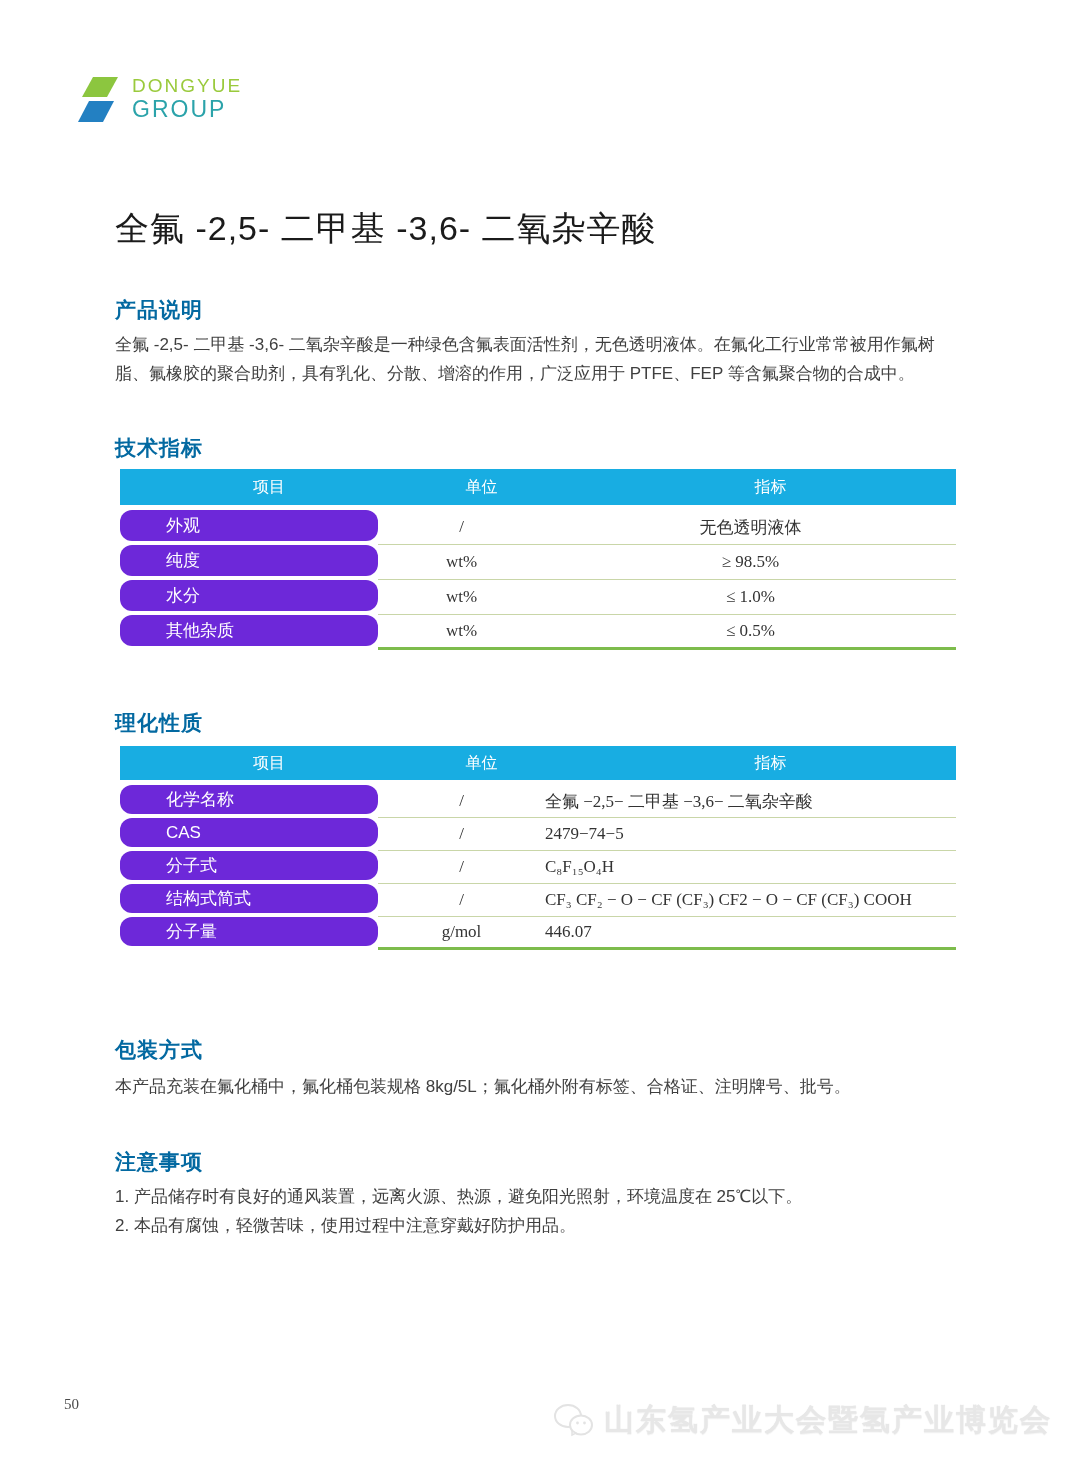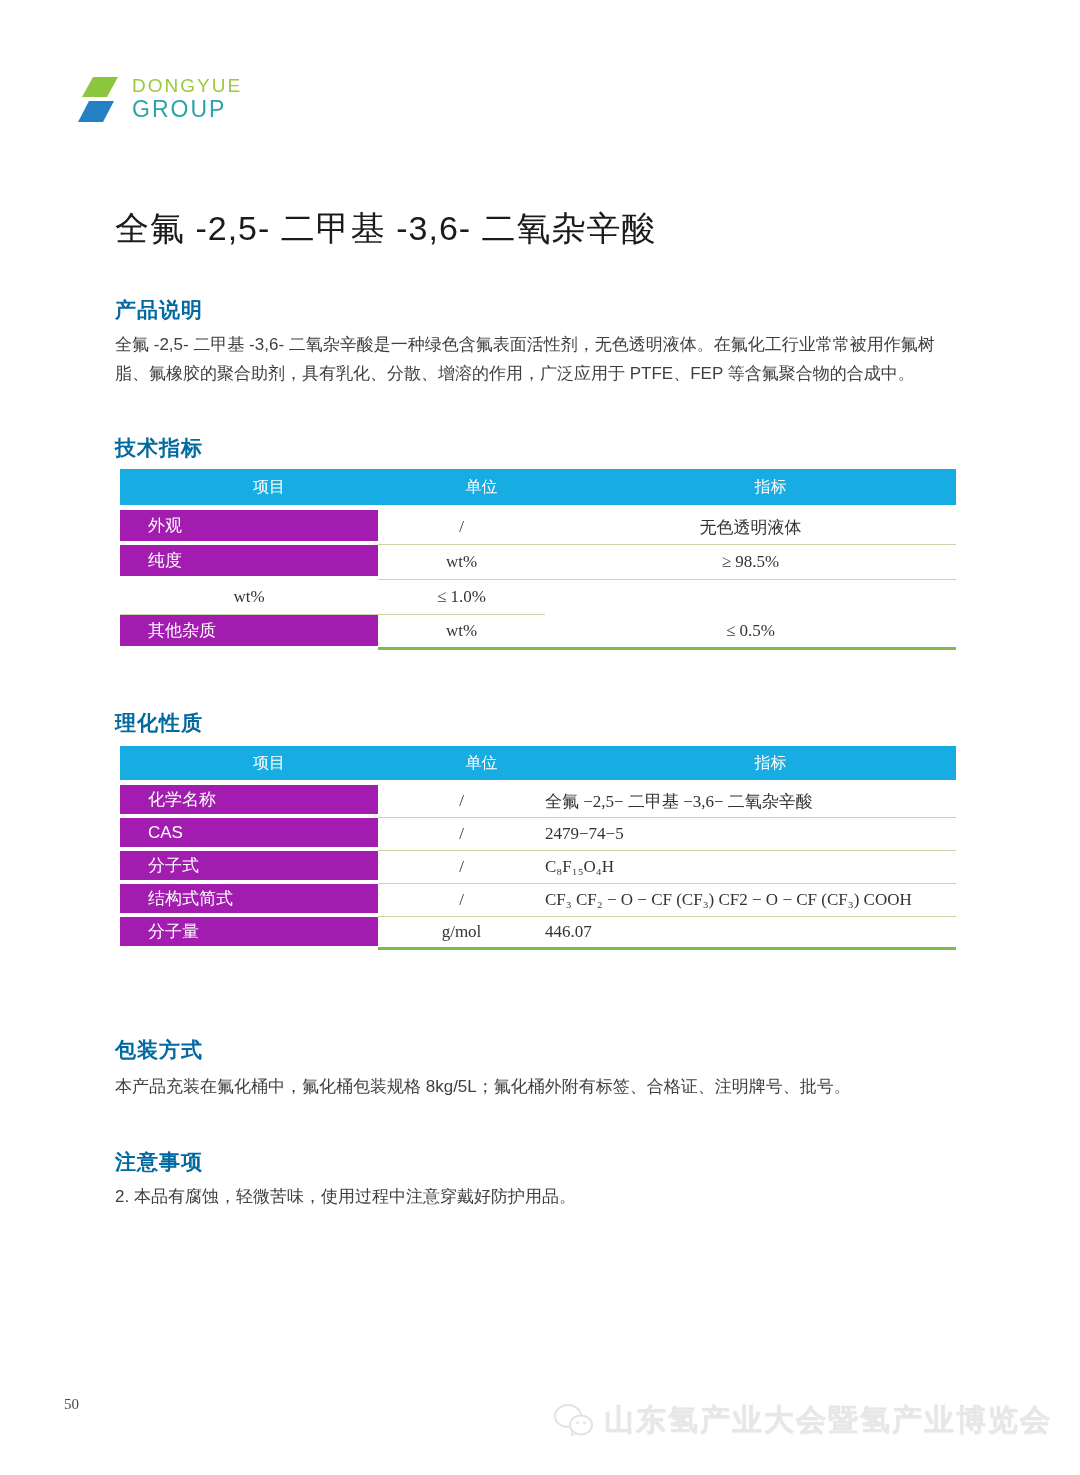--- a/index.html
+++ b/index.html
@@ -21,21 +21,21 @@
 
   
   .sec-heading { position:absolute; left:115px; font-size:21px; font-weight:bold; color:#0369a1; letter-spacing:1px; }
   .body-text { position:absolute; left:115px; width:845px; font-size:17px; line-height:29px; color:#3f3f3f; }
 
   
   .spec-table { position:absolute; left:120px; width:836px; }
   .t-head { display:grid; grid-template-columns:258px 167px 1fr; background:#18ade2; height:36px; align-items:center; margin-bottom:5px; }
   .t-head > div { text-align:center; color:#ffffff; font-size:16px;padding-left:40px; }
   .t-row { display:grid; grid-template-columns:258px 167px 1fr; }
-  .t-row .label { background:#a21caf; color:#ffffff; font-size:17px; display:flex; align-items:center; padding-left:28px; margin-bottom:4px; }
+  .t-row .label { background:#6d28d9; color:#ffffff; font-size:17px; display:flex; align-items:center; padding-left:46px; margin-bottom:4px;border-radius:12px; }
   .t-row .unit, .t-row .value { font-family:"Liberation Serif","DejaVu Serif",serif; font-size:17px; color:#333333; display:flex; align-items:center; border-bottom:1px solid #c9d6a8; }
   .t-row .unit { justify-content:center; }
   .t-row.center .value { justify-content:center; }
   .t-row.left .value { justify-content:flex-start; }
   .t-row:last-child .unit, .t-row:last-child .value { border-bottom:3px solid #7dbc4c; }
   #table1 .t-row { height:35px; }
   #table2 .t-head { height:34px; }
   #table2 .t-row { height:33px; }
 
   
@@ -76,20 +76,21 @@
     <div class="label">外观</div>
     <div class="unit">/</div>
     <div class="value">无色透明液体</div>
   </div>
   <div class="t-row center">
     <div class="label">纯度</div>
     <div class="unit">wt%</div>
     <div class="value">≥ 98.5%</div>
   </div>
   <div class="t-row center">
+    <div class="label">水分</div>
     <div class="unit">wt%</div>
     <div class="value">≤ 1.0%</div>
   </div>
   <div class="t-row center">
     <div class="label">其他杂质</div>
     <div class="unit">wt%</div>
     <div class="value">≤ 0.5%</div>
   </div>
 </div>
 
@@ -125,20 +126,21 @@
     <div class="unit">g/mol</div>
     <div class="value">446.07</div>
   </div>
 </div>
 
 <h2 class="sec-heading" style="top:1036px;">包装方式</h2>
 <p class="body-text" style="top:1072px;">本产品充装在氟化桶中，氟化桶包装规格 8kg/5L；氟化桶外附有标签、合格证、注明牌号、批号。</p>
 
 <h2 class="sec-heading" style="top:1148px;">注意事项</h2>
 <div class="body-text" style="top:1182px;">
+  <div class="note-line">1. 产品储存时有良好的通风装置，远离火源、热源，避免阳光照射，环境温度在 25℃以下。</div>
   <div class="note-line">2. 本品有腐蚀，轻微苦味，使用过程中注意穿戴好防护用品。</div>
 </div>
 
 <div class="page-number">50</div>
 <div class="watermark">
   <svg class="wm-icon" width="44" height="38" viewBox="0 0 44 38">
     <ellipse cx="16" cy="14" rx="13" ry="11" fill="none" stroke="#e3e3e3" stroke-width="2"></ellipse>
     <ellipse cx="29" cy="23" rx="11" ry="9.5" fill="#ffffff" stroke="#e3e3e3" stroke-width="2"></ellipse>
     <circle cx="25.5" cy="21" r="1.4" fill="#e3e3e3"></circle>
     <circle cx="32.5" cy="21" r="1.4" fill="#e3e3e3"></circle>

